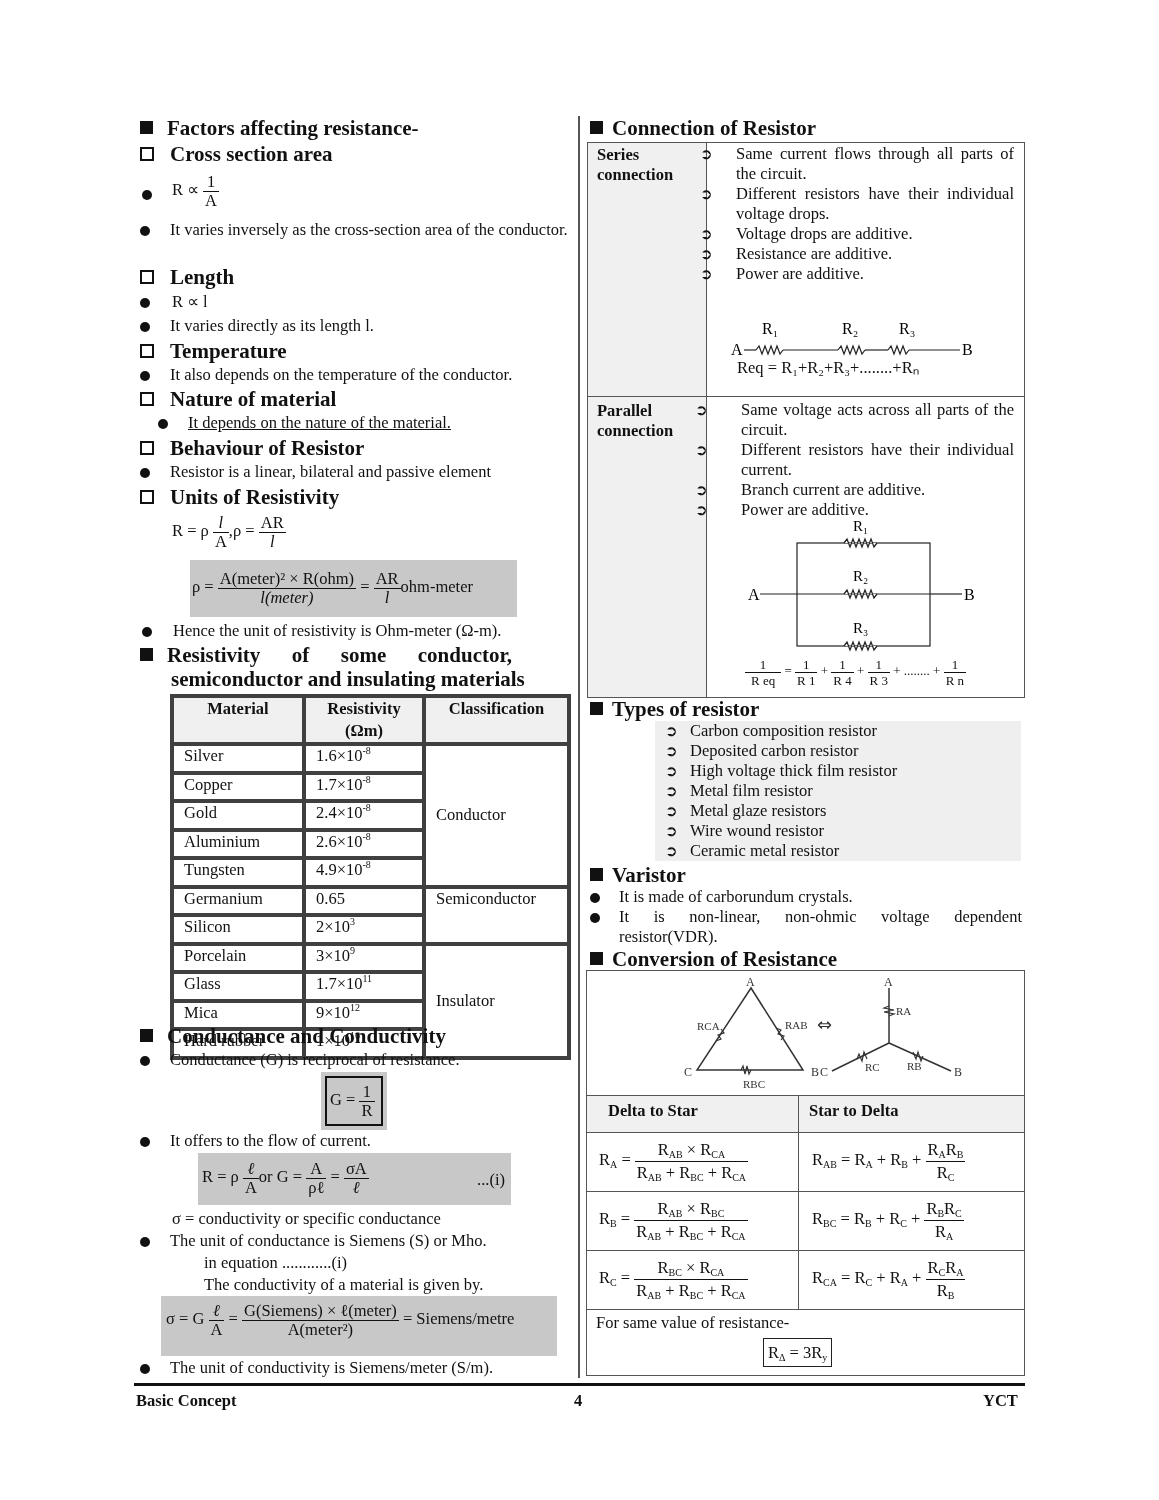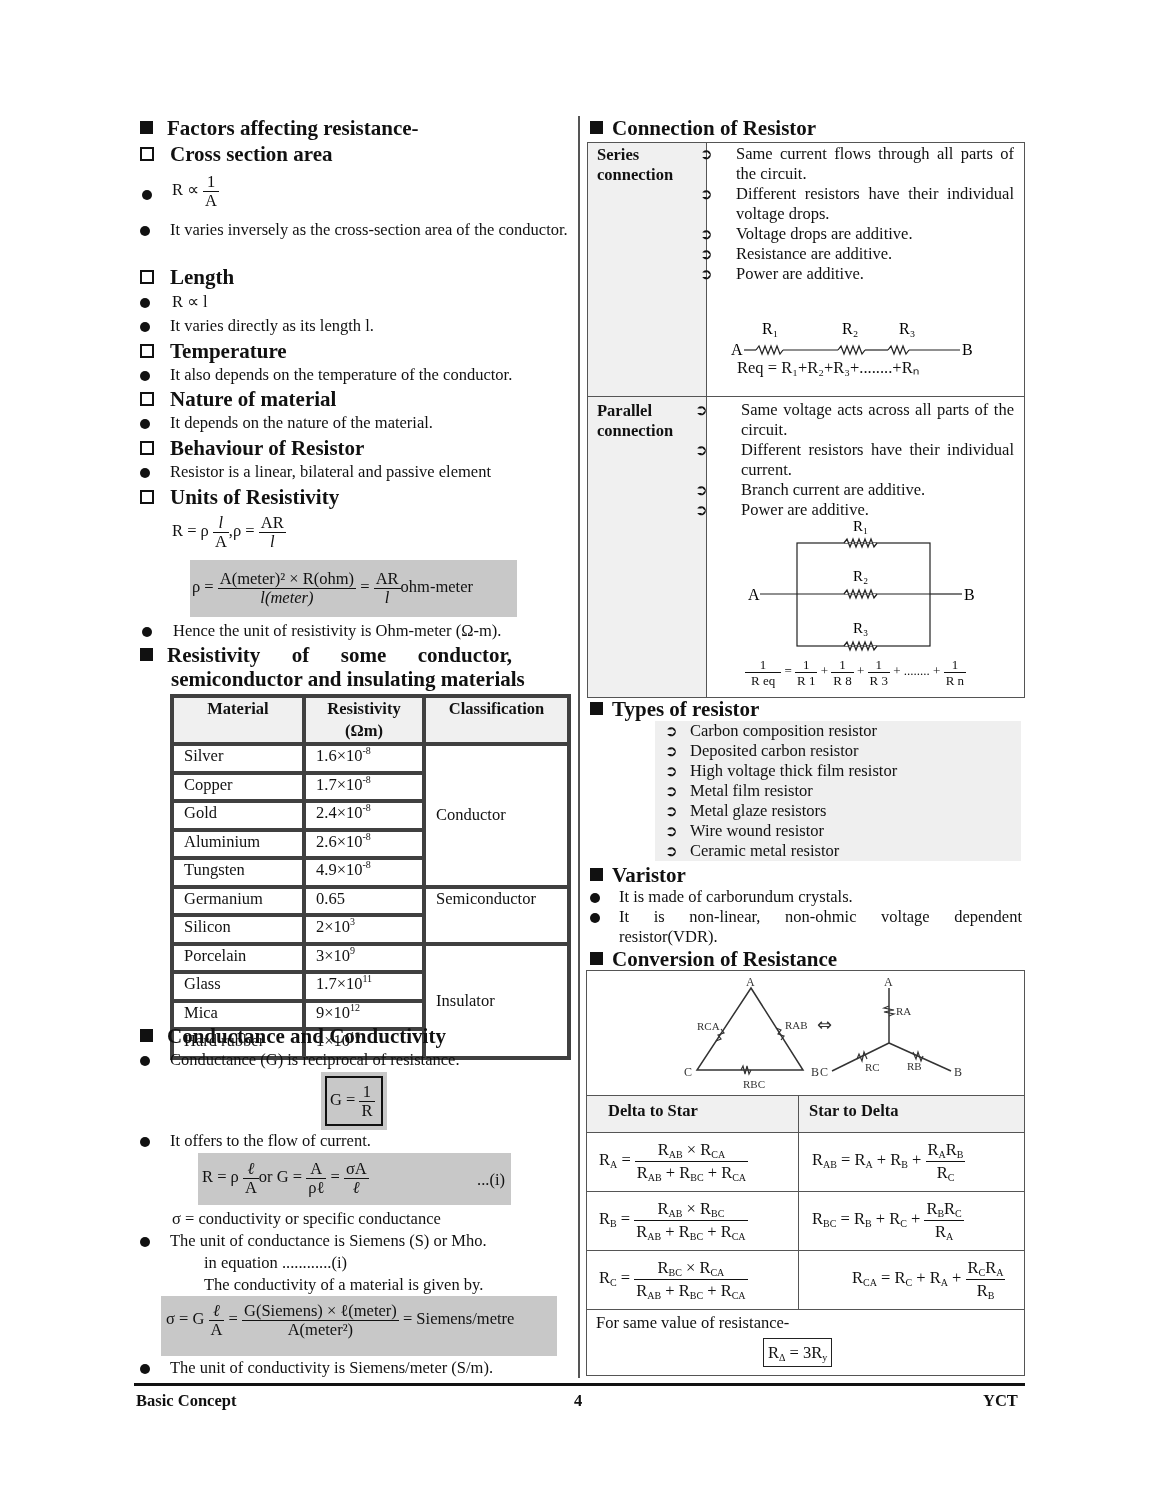--- a/index.html
+++ b/index.html
@@ -40,21 +40,21 @@
 </div>
 
 <div class="abs h" style="left:140px;top:265px;"><span class="sq-open"></span><span>Length</span></div>
 <div class="abs t" style="left:172px;top:292px;"><span class="bul" style="left:-32px"></span><span>R ∝ l</span></div>
 <div class="abs t" style="left:170px;top:316px;"><span class="bul"></span><span>It varies directly as its length l.</span></div>
 
 <div class="abs h" style="left:140px;top:339px;"><span class="sq-open"></span><span>Temperature</span></div>
 <div class="abs t" style="left:170px;top:365px;"><span class="bul"></span><span>It also depends on the temperature of the conductor.</span></div>
 
 <div class="abs h" style="left:140px;top:387px;"><span class="sq-open"></span><span>Nature of material</span></div>
-<div class="abs t" style="left:170px;top:413px;"><span class="bul"></span><span>It depends on the nature of the material.</span></div>
+<div class="abs t" style="left:188px;top:413px;text-decoration:underline;"><span class="bul"></span><span>It depends on the nature of the material.</span></div>
 
 <div class="abs h" style="left:140px;top:436px;"><span class="sq-open"></span><span>Behaviour of Resistor</span></div>
 <div class="abs t" style="left:170px;top:462px;"><span class="bul"></span><span>Resistor is a linear, bilateral and passive element</span></div>
 
 <div class="abs h" style="left:140px;top:485px;"><span class="sq-open"></span><span>Units of Resistivity</span></div>
 
 <div class="abs t" style="left:172px;top:514px;">
   <span>R = ρ</span>
   <span class="frac"><span class="num" style="font-style:italic">l</span><span>A</span></span><span>,ρ =</span>
   <span class="frac"><span class="num">AR</span><span style="font-style:italic">l</span></span>
@@ -236,21 +236,21 @@
     </g>
     <text x="0" y="87" font-size="16" font-family="Liberation Serif, serif">A</text>
     <text x="216" y="87" font-size="16" font-family="Liberation Serif, serif">B</text>
     <text x="105" y="18" font-size="15" font-family="Liberation Serif, serif">R₁</text>
     <text x="105" y="68" font-size="15" font-family="Liberation Serif, serif">R₂</text>
     <text x="105" y="120" font-size="15" font-family="Liberation Serif, serif">R₃</text>
   </svg>
   <div style="position:absolute;left:157px;top:514px;font-size:13px;white-space:nowrap;">
     <span class="frac" style="line-height:15px"><span class="num">1</span><span style="padding:0 6px">R eq</span></span> =
     <span class="frac" style="line-height:15px"><span class="num">1</span><span>R 1</span></span> +
-    <span class="frac" style="line-height:15px"><span class="num">1</span><span>R 8</span></span> +
+    <span class="frac" style="line-height:15px"><span class="num">1</span><span>R 4</span></span> +
     <span class="frac" style="line-height:15px"><span class="num">1</span><span>R 3</span></span> + <span>........</span> +
     <span class="frac" style="line-height:15px"><span class="num">1</span><span>R n</span></span>
   </div>
 </div>
 
 <div class="abs h" style="left:590px;top:697px;"><span class="sq-fill" style="margin-right:9px"></span><span>Types of resistor</span></div>
 <div class="abs t" style="left:655px;top:721px;width:366px;height:140px;background:#efefef;padding-left:10px;box-sizing:border-box;">
   <div><span class="arrow" style="width:25px">➲</span><span>Carbon composition resistor</span></div>
   <div><span class="arrow" style="width:25px">➲</span><span>Deposited carbon resistor</span></div>
   <div><span class="arrow" style="width:25px">➲</span><span>High voltage thick film resistor</span></div>
@@ -323,21 +323,21 @@
   </div>
   <div class="t" style="position:absolute;left:225px;top:227px;white-space:nowrap;">
     R<sub>BC</sub> = R<sub>B</sub> + R<sub>C</sub> +
     <span class="frac" style="line-height:22px"><span class="num">R<sub>B</sub>R<sub>C</sub></span><span>R<sub>A</sub></span></span>
   </div>
 
   <div class="t" style="position:absolute;left:12px;top:286px;white-space:nowrap;">
     <span>R</span><sub>C</sub> =
     <span class="frac" style="line-height:22px"><span class="num" style="padding:0 4px">R<sub>BC</sub> × R<sub>CA</sub></span><span>R<sub>AB</sub> + R<sub>BC</sub> + R<sub>CA</sub></span></span>
   </div>
-  <div class="t" style="position:absolute;left:225px;top:286px;white-space:nowrap;margin-left:40px;">
+  <div class="t" style="position:absolute;left:225px;top:286px;white-space:nowrap;">
     R<sub>CA</sub> = R<sub>C</sub> + R<sub>A</sub> +
     <span class="frac" style="line-height:22px"><span class="num">R<sub>C</sub>R<sub>A</sub></span><span>R<sub>B</sub></span></span>
   </div>
 
   <div class="t" style="position:absolute;left:9px;top:342px;">For  same value of resistance-</div>
   <div class="t" style="position:absolute;left:176px;top:367px;border:1.5px solid #222;padding:0 4px;height:27px;line-height:27px;white-space:nowrap;">
     <span>R</span><sub>Δ</sub>
     <span>= 3R</span><sub>y</sub>
   </div>
 </div>

